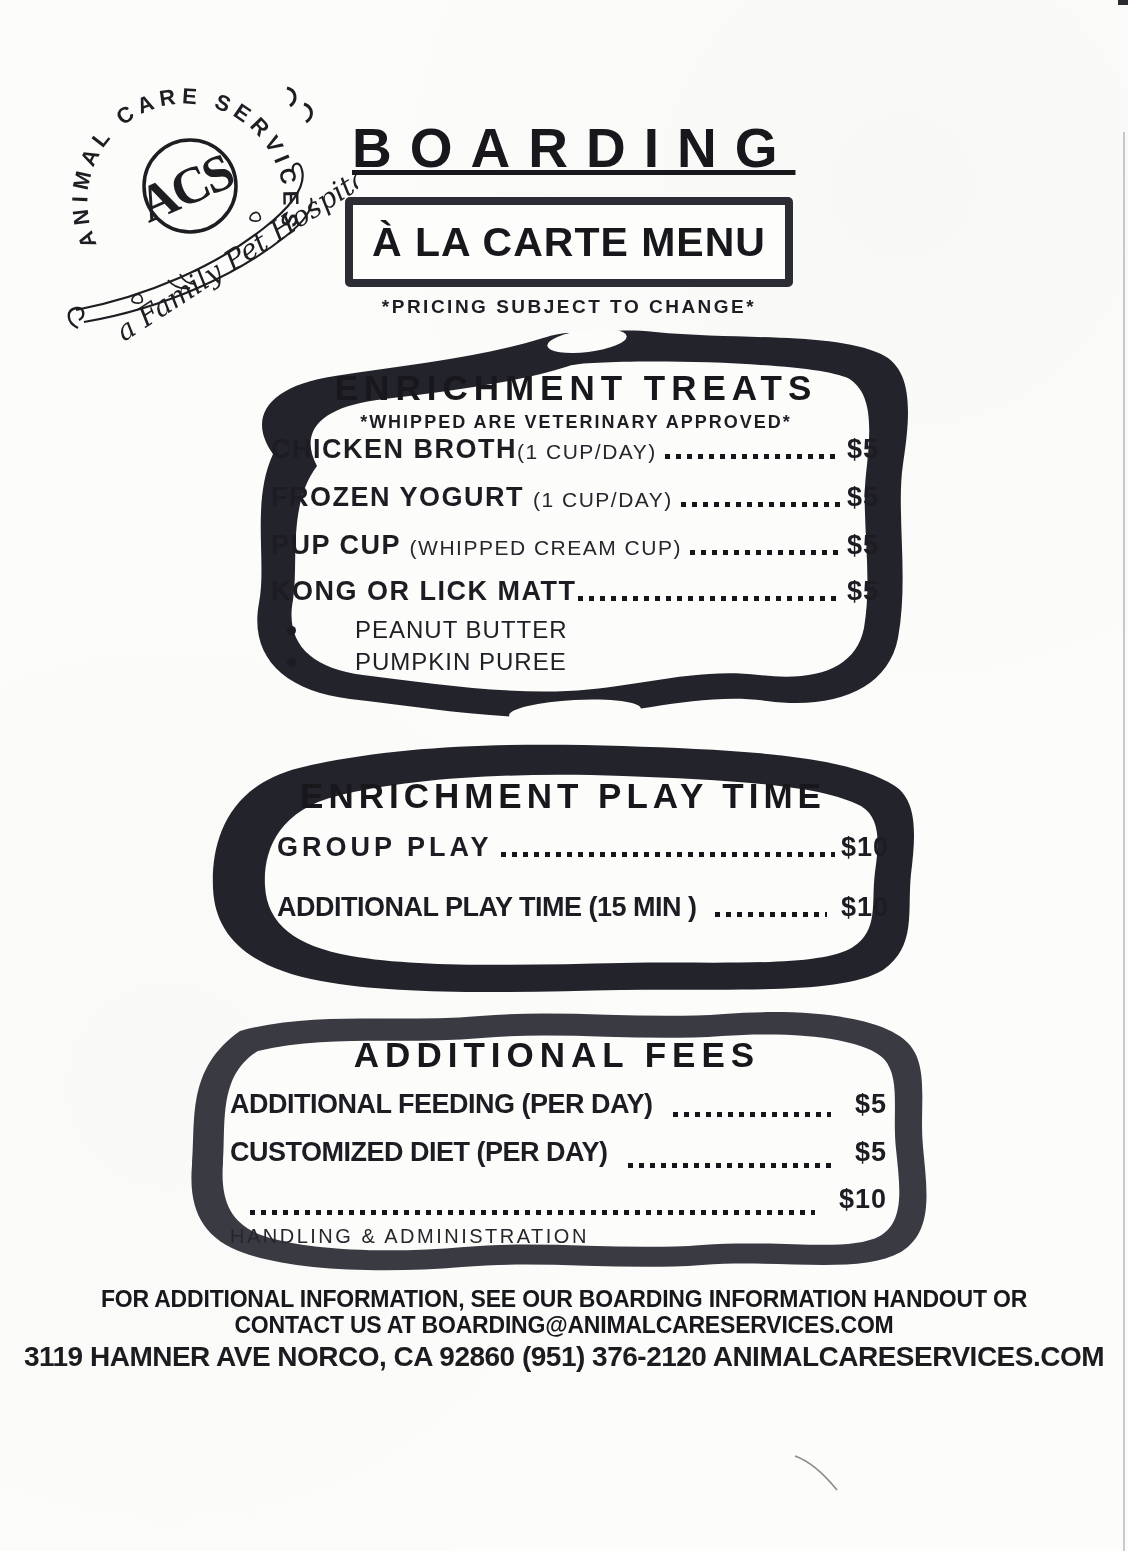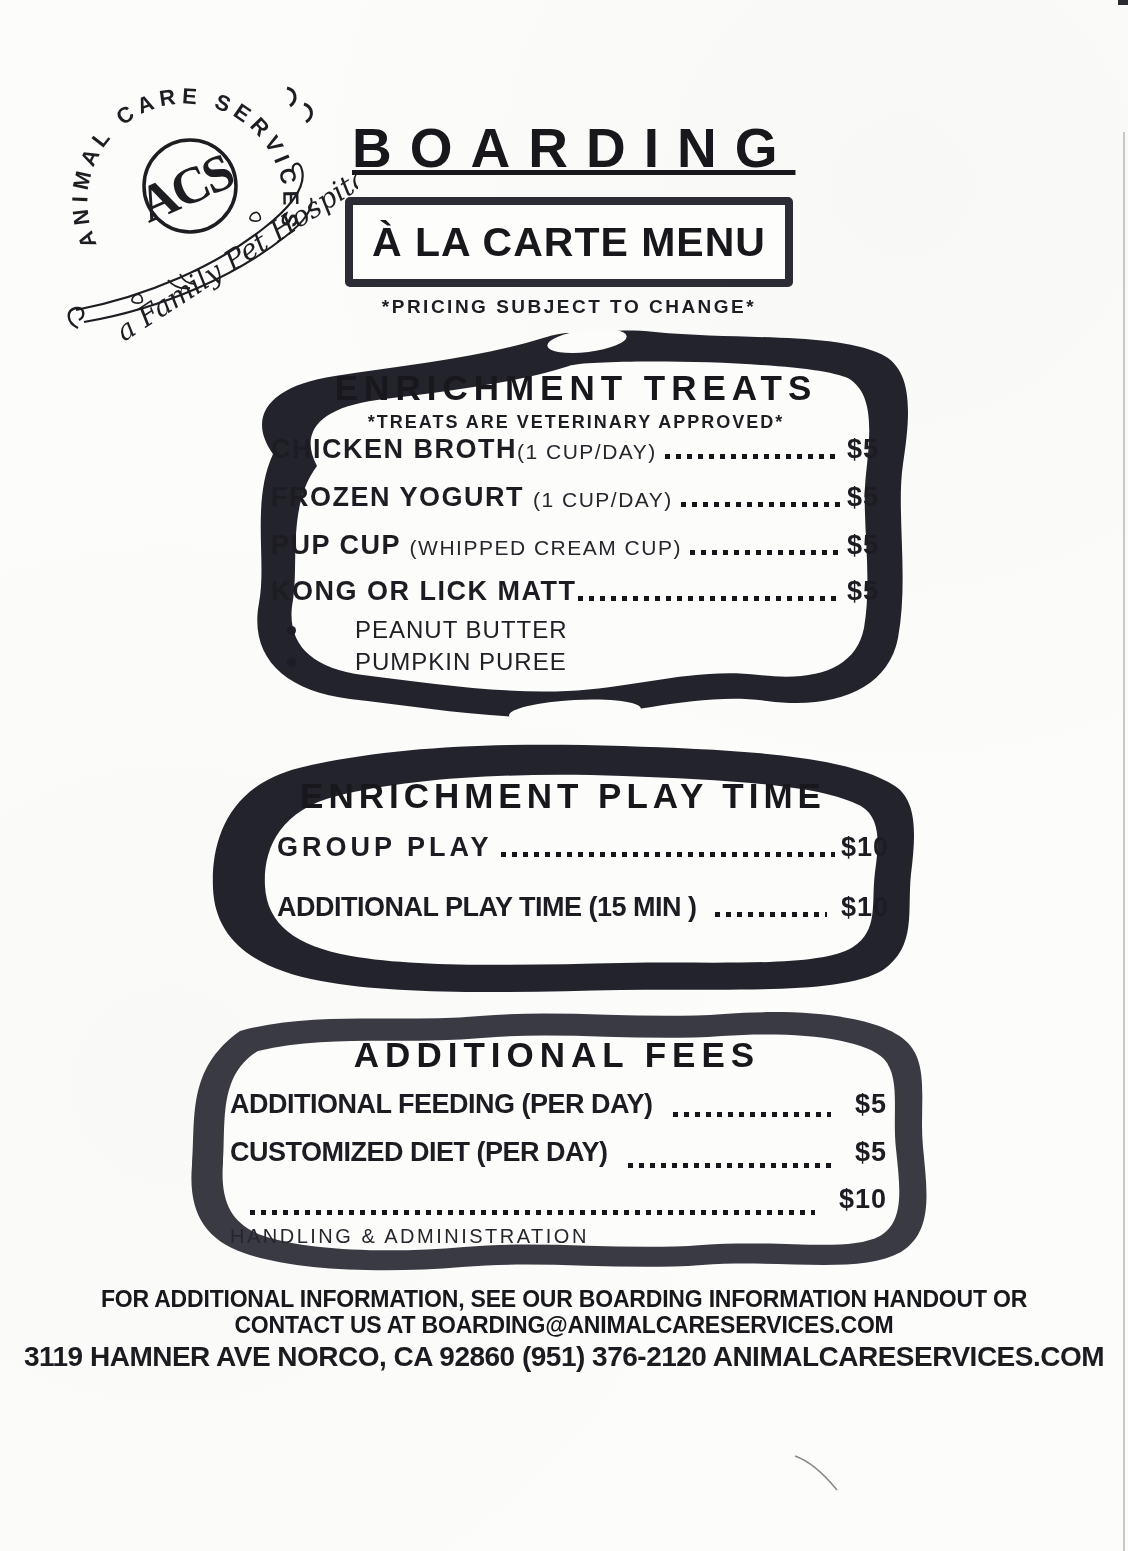--- a/index.html
+++ b/index.html
@@ -112,21 +112,21 @@
 
   <div class="section" style="left:235px; top:326px; width:682px; height:398px;">
     <svg class="blob" width="682" height="398" viewBox="0 0 682 398">
       <path fill="#23232b" d="M 38 128 C 12 92 32 60 100 50 C 175 39 252 30 308 12 C 336 3 352 6 349 20 C 356 6 378 2 420 6 C 500 14 598 6 646 28 C 678 43 676 86 668 138 C 661 185 674 252 663 312 C 653 364 598 384 532 375 C 465 366 402 388 332 391 C 262 394 185 381 115 373 C 48 365 14 330 24 277 C 32 236 16 176 38 128 Z"></path>
       <path fill="#fcfcfb" d="M 82 140 C 64 106 84 82 142 74 C 212 65 282 57 334 40 C 358 32 588 34 616 54 C 638 70 636 104 631 148 C 626 192 638 250 629 302 C 621 342 582 356 524 349 C 460 341 400 362 332 365 C 266 368 192 357 128 349 C 74 342 50 316 58 274 C 64 238 52 180 82 140 Z"></path>
       <ellipse fill="#fcfcfb" cx="352" cy="15" rx="40" ry="11" transform="rotate(-7 352 15)"></ellipse>
       <ellipse fill="#fcfcfb" cx="340" cy="386" rx="66" ry="12" transform="rotate(-3 340 386)"></ellipse>
     </svg>
 
     <div class="sec-title" style="top:42px; font-size:35px; letter-spacing:6px;">ENRICHMENT TREATS</div>
-    <div class="sec-sub" style="top:86px; font-size:18px; letter-spacing:2px;">*TREATS ARE VETERINARY APPROVED*</div>
+    <div class="sec-sub" style="top:86px; font-size:18px; letter-spacing:2px;">*WHIPPED ARE VETERINARY APPROVED*</div>
 
     <div class="mrow" style="left:36px; top:108px; width:608px;">
       <span class="mname">CHICKEN BROTH</span>
       <span class="mnote">(1 CUP/DAY)</span>
       <div class="leader"></div>
       <span class="mprice">$5</span>
     </div>
 
     <div class="mrow" style="left:36px; top:156px; width:608px;">
       <span class="mname">FROZEN YOGURT </span>

